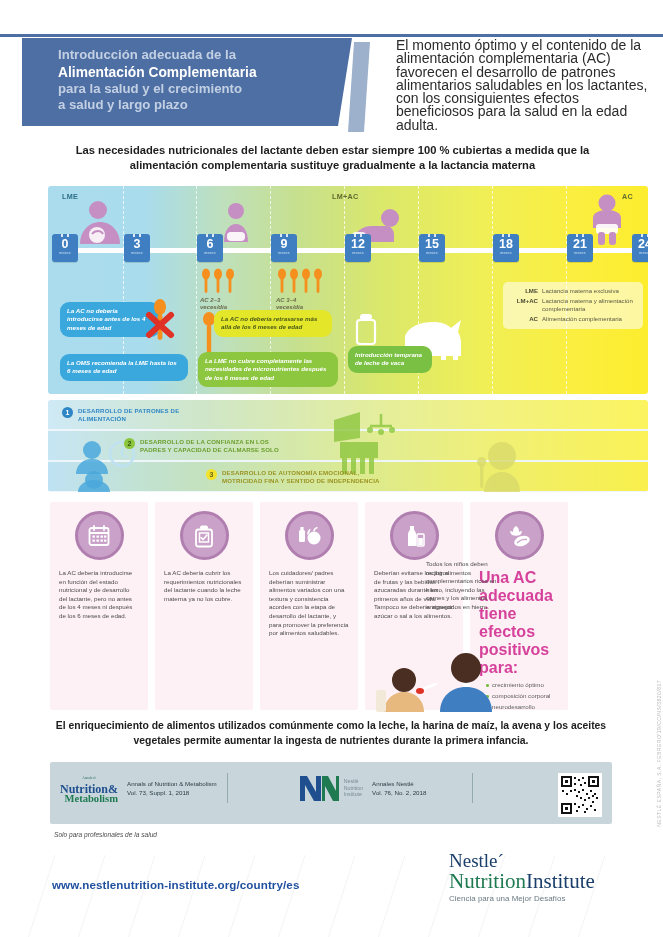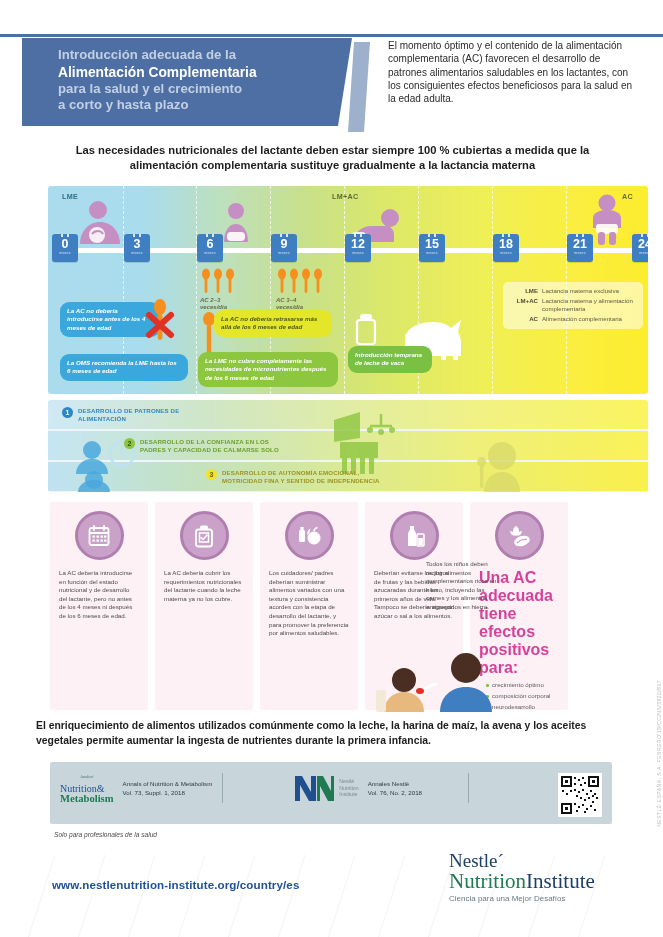--- a/index.html
+++ b/index.html
@@ -14,21 +14,21 @@
   .header{position:absolute;left:22px;top:38px;width:618px;height:92px;}
   .hdr-block{
     position:absolute;left:0;top:0;width:330px;height:88px;background:#4d6fa3;
     clip-path:polygon(0 0,330px 0,316px 88px,0 88px);
     box-sizing:border-box;padding:9px 14px 0 36px;
   }
   .hdr-wing{position:absolute;left:326px;top:4px;width:22px;height:90px;background:#4d6fa3;opacity:.55;
     clip-path:polygon(6px 0,22px 0,16px 90px,0 90px);}
   .hdr-l1,.hdr-l3,.hdr-l4{color:#c3d0e4;font-size:13.2px;line-height:16.5px;font-weight:600;}
   .hdr-l2{color:#ffffff;font-size:13.8px;line-height:17px;font-weight:bold;}
-  .hdr-right{position:absolute;left:366px;top:1px;width:252px;font-size:10px;line-height:13.3px;color:#2b2b2b;}
+  .hdr-right{position:absolute;left:374px;top:1px;width:252px;font-size:14px;line-height:13.3px;color:#2b2b2b;}
 
   
   .subtitle{position:absolute;left:60px;top:143px;width:545px;text-align:center;
     font-size:11.2px;font-weight:bold;line-height:14.6px;color:#1d1d1d;}
 
   
   .tl{position:absolute;left:48px;top:186px;width:600px;height:208px;
     background:linear-gradient(90deg,#aadcee 0%,#a9dced 16%,#bfe0b9 30%,#c7e08d 42%,#dbe86a 56%,#efef57 72%,#fbee3f 88%,#fced2e 100%);
     border-radius:3px;overflow:hidden;}
   .tl .dash{position:absolute;top:0;bottom:0;width:1px;border-left:1px dashed rgba(255,255,255,.75);}
@@ -80,33 +80,33 @@
   .card{flex:1;background:#fdf1f6;border-radius:2px;position:relative;overflow:hidden;padding:9px 9px 0 9px;box-sizing:border-box;}
   .circ{width:43px;height:43px;border-radius:50%;background:#caa2c9;border:3px solid #b07fb0;
     margin:0 auto 9px auto;display:flex;align-items:center;justify-content:center;}
   .card p{margin:0;font-size:6.2px;line-height:8.6px;color:#4b4b4b;}
   .card .hl{color:#d6429b;font-weight:bold;margin-bottom:4px;}
   .card ul{margin:0;padding-left:8px;list-style:none;}
   .card li{font-size:6.2px;line-height:8.5px;color:#5c5c5c;margin-bottom:2.5px;position:relative;padding-left:5px;}
   .card li:before{content:"";position:absolute;left:-1px;top:3px;width:2.5px;height:2.5px;background:#7ac143;border-radius:50%;}
 
   
-  .statement{position:absolute;left:36px;top:718px;width:562px;
+  .statement{position:absolute;left:50px;top:718px;width:562px;text-align:center;
     font-size:10.4px;font-weight:bold;line-height:15px;color:#1d1d1d;}
 
   
   .refbar{position:absolute;left:50px;top:762px;width:562px;height:62px;background:#c8d6dc;border-radius:2px;
     padding:7px 10px;box-sizing:border-box;}
   .ref-title{font-size:7.1px;font-weight:bold;color:#2b3b42;margin-bottom:5px;}
   .ref-row{display:flex;align-items:center;height:38px;}
   .ref-cell{display:flex;align-items:center;}
   .vline{width:1px;height:30px;background:#97a9b1;margin:0 10px;}
   .jlogo{font-family:"Liberation Serif",serif;line-height:10px;}
   .jlogo .s{font-size:3.4px;color:#2f6f5f;display:block;text-align:center;}
-  .jlogo .a{font-size:10px;font-weight:normal;color:#1f4f8f;}
+  .jlogo .a{font-size:12px;font-weight:bold;color:#1f4f8f;}
   .jlogo .b{font-size:10.6px;font-weight:bold;color:#1f7a52;display:block;text-align:right;}
   .jtext{font-size:6.2px;line-height:9px;color:#2b3b42;margin-left:9px;}
   .nni{display:flex;align-items:center;}
   .nnitxt{font-size:5.2px;line-height:6.6px;color:#7b8b93;margin-left:4px;}
   .qr{position:absolute;right:10px;top:11px;width:44px;height:44px;background:#ffffff;padding:2px;box-sizing:border-box;}
   .note{position:absolute;left:54px;top:831px;font-size:6.6px;font-style:italic;color:#4b4b4b;}
 
   
   .url{position:absolute;left:52px;top:878px;font-size:11.6px;font-weight:bold;color:#1f4f9f;letter-spacing:.1px;}
   .brand{position:absolute;left:449px;top:851px;font-family:"Liberation Serif",serif;}
@@ -124,21 +124,21 @@
 <body>
 
 <div class="toprule"></div>
 
 <div class="header">
   <div class="hdr-wing"></div>
   <div class="hdr-block">
     <div class="hdr-l1">Introducción adecuada de la</div>
     <div class="hdr-l2">Alimentación Complementaria</div>
     <div class="hdr-l3">para la salud y el crecimiento</div>
-    <div class="hdr-l4">a corto y hasta plazo</div>
+    <div class="hdr-l4">a salud y largo plazo</div>
   </div>
   <div class="hdr-right">El momento óptimo y el contenido de la alimentación complementaria (AC) favorecen el desarrollo de patrones alimentarios saludables en los lactantes, con los consiguientes efectos beneficiosos para la salud en la edad adulta.</div>
 </div>
 
 <div class="subtitle">Las necesidades nutricionales del lactante deben estar siempre 100 % cubiertas a medida que la alimentación complementaria sustituye gradualmente a la lactancia materna</div>
 
 <div class="tl">
   <div class="dash" style="left:75px"></div>
     <div class="dash" style="left:148px"></div>
   <div class="dash" style="left:222px"></div>

